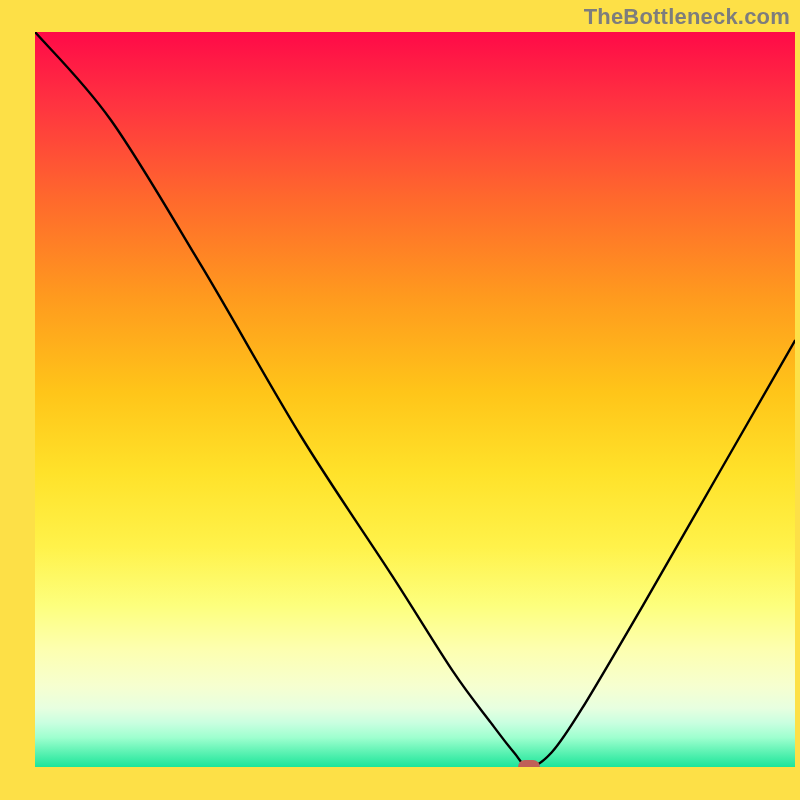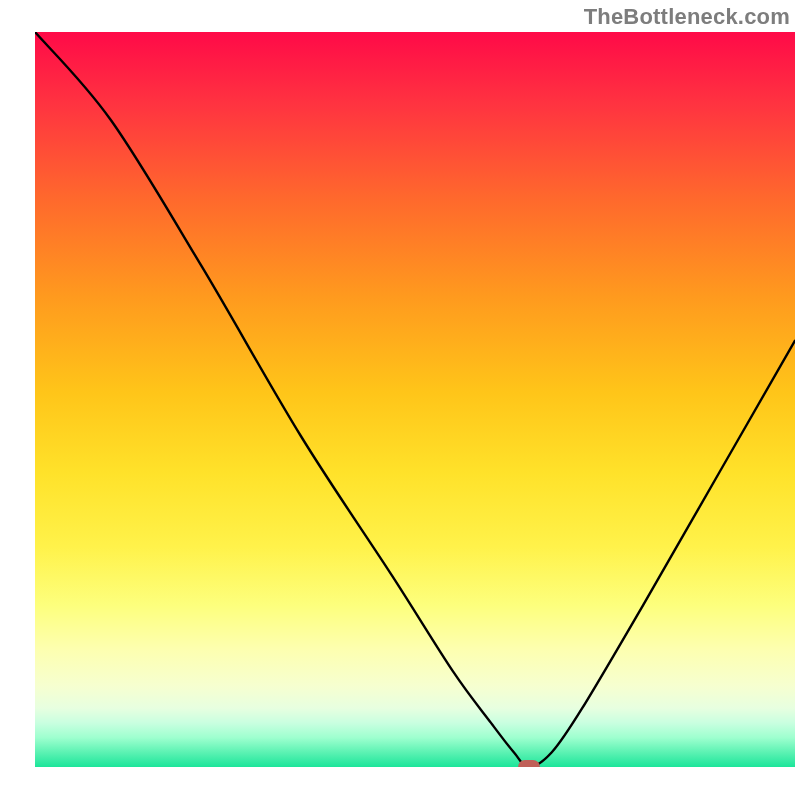--- a/index.html
+++ b/index.html
@@ -8,21 +8,21 @@
     width: 800px;
     height: 800px;
     background: #000;
     overflow: hidden;
     font-family: Arial, Helvetica, sans-serif;
   }
   .frame {
     position: relative;
     width: 800px;
     height: 800px;
-    background: #ffffff;
+    background: #fde047;
   }
   .watermark {
     position: absolute;
     top: 4px;
     right: 10px;
     color: #7d7d7d;
     font-size: 22px;
     font-weight: 600;
     letter-spacing: 0.2px;
     z-index: 5;

